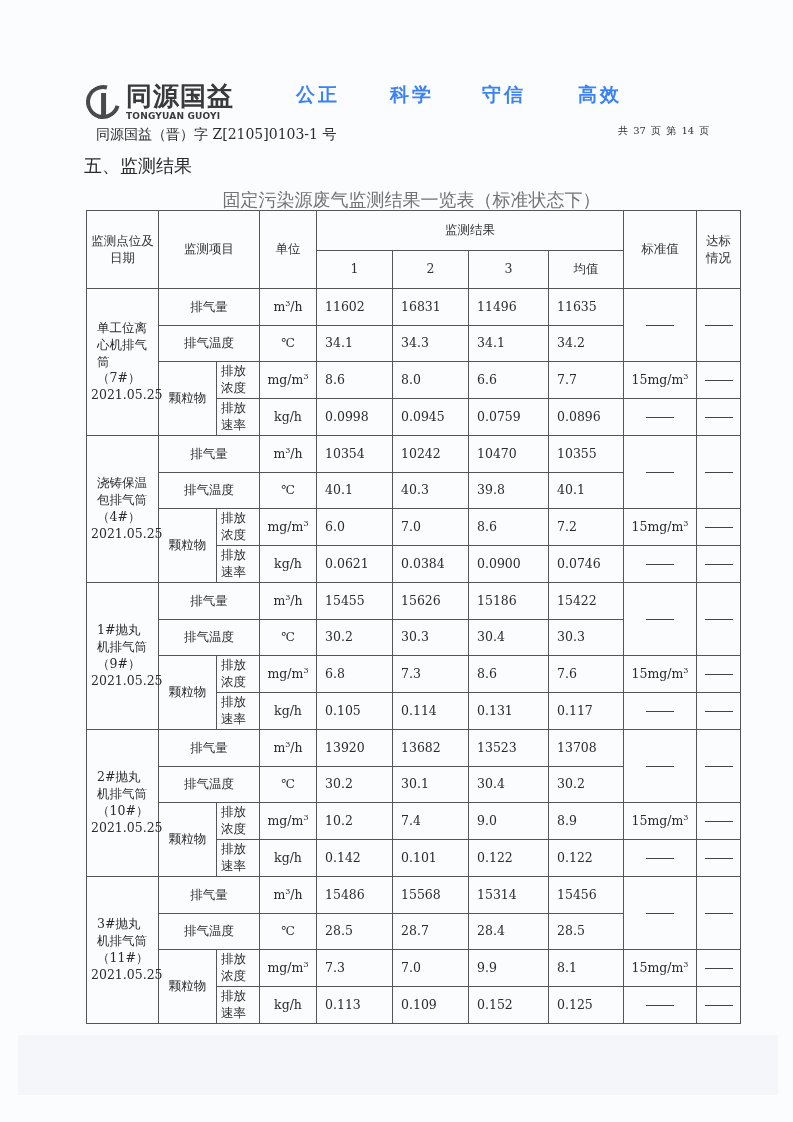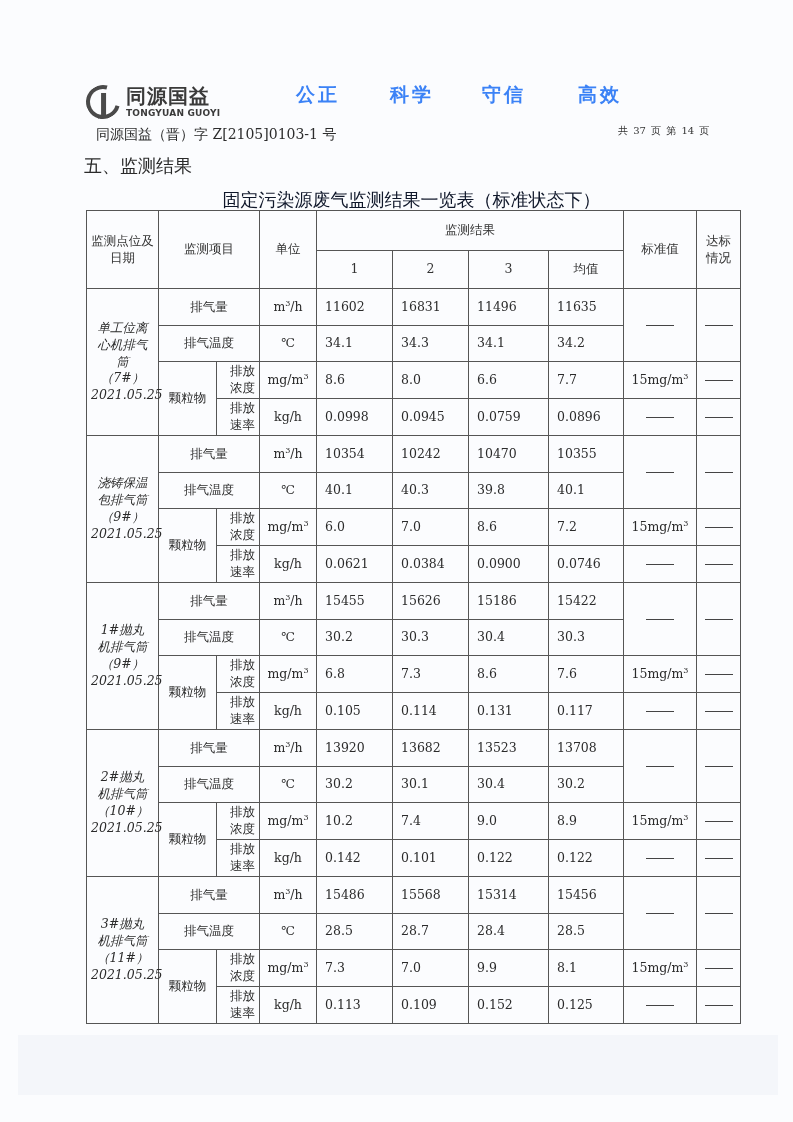--- a/index.html
+++ b/index.html
@@ -18,48 +18,48 @@
   .logo-mark {
     width: 34px; height: 34px; border-radius: 50%;
     border: 4px solid #4a4a4a; box-sizing: border-box; position: relative;
     border-right-color: transparent; transform: rotate(-30deg);
   }
   .logo-mark::after {
     content: ""; position: absolute; left: 10px; top: 4px; width: 5px; height: 22px;
     background: #4a4a4a; transform: rotate(30deg);
   }
   .logo-text { margin-left: 6px; display: flex; flex-direction: column; line-height: 1; }
-  .logo-cn { font-family: "DejaVu Sans", sans-serif; font-weight: bold; font-size: 20px; color: #3a3a3a; letter-spacing: 1px; }
+  .logo-cn { font-family: "DejaVu Sans", sans-serif; font-weight: bold; font-size: 26px; color: #3a3a3a; letter-spacing: 1px; }
   .logo-en { font-family: "DejaVu Sans", sans-serif; font-weight: bold; font-size: 9px; color: #3a3a3a; margin-top: 3px; letter-spacing: 0.2px; }
   .slogan {
     position: absolute; top: 82px; font-family: "DejaVu Sans", sans-serif;
     font-weight: bold; font-size: 19px; color: #3b82f6; letter-spacing: 3px;
   }
   .doc-number { position: absolute; left: 96px; top: 126px; font-size: 14px; color: #2c2c2c; }
   .page-info { position: absolute; left: 618px; top: 124px; font-size: 10px; color: #333; word-spacing: 2px; }
   .section-title { position: absolute; left: 84px; top: 154px; font-size: 18px; color: #2a2a2a; }
-  .table-title { position: absolute; left: 0; width: 793px; top: 188px; text-align: center; font-size: 18px; color: #0f172a; padding-left: 30px; box-sizing: border-box; }
+  .table-title { position: absolute; left: 0; width: 793px; top: 188px; text-align: center; font-size: 18px; color: #737373; padding-left: 30px; box-sizing: border-box; }
 
   
   table.results {
     position: absolute; left: 86px; top: 210px; width: 654px;
     border-collapse: collapse; table-layout: fixed;
     font-size: 12.5px; color: #2b2b2b; padding-left: 43px;
   }
   table.results td {
     border: 1px solid #555; padding: 0 4px; vertical-align: middle;
     height: 36px; box-sizing: border-box; line-height: 1.35;
   }
   table.results .hd td { text-align: center; color: #333; }
   .c { text-align: center; }
   .l { text-align: left; }
   .sup { font-size: 8px; vertical-align: super; line-height: 0; }
   .dash { display: inline-block; width: 28px; border-top: 1px solid #444; vertical-align: middle; }
-  .loc { text-align: center; font-size: 12.5px; line-height: 1.45; font-style: italic; }
-  .sub { text-align: right; font-size: 12.5px; line-height: 1.3; padding: 0 2px; }
+  .loc { font-size: 12.5px; line-height: 1.45; }
+  .sub { text-align: left; font-size: 12.5px; line-height: 1.3; padding: 0 2px; }
   .val { padding-left: 8px !important; }
 </style>
 </head>
 <body>
 
 <div class="scan-tint"></div>
 
 <div class="logo">
   <div class="logo-mark"></div>
   <div class="logo-text">
@@ -145,21 +145,21 @@
       <td class="c">kg/h</td>
       <td class="l val">0.0998</td>
         <td class="l val">0.0945</td>
         <td class="l val">0.0759</td>
         <td class="l val">0.0896</td>
       <td class="c"><span class="dash"></span></td>
       <td class="c"><span class="dash"></span></td>
     </tr>
     <tr>
       <td rowspan="4" class="loc">
-        <div style="padding:0 6px">浇铸保温包排气筒（9#）</div>
+        <div style="padding:0 6px">浇铸保温包排气筒（4#）</div>
         <div>2021.05.25</div>
       </td>
       <td colspan="2" class="c" style="height:37px">排气量</td>
       <td class="c">m<span class="sup">3</span>/h</td>
       <td class="l val">10354</td>
         <td class="l val">10242</td>
         <td class="l val">10470</td>
         <td class="l val">10355</td>
       <td rowspan="2" class="c"><span class="dash"></span></td>
       <td rowspan="2" class="c"><span class="dash"></span></td>

